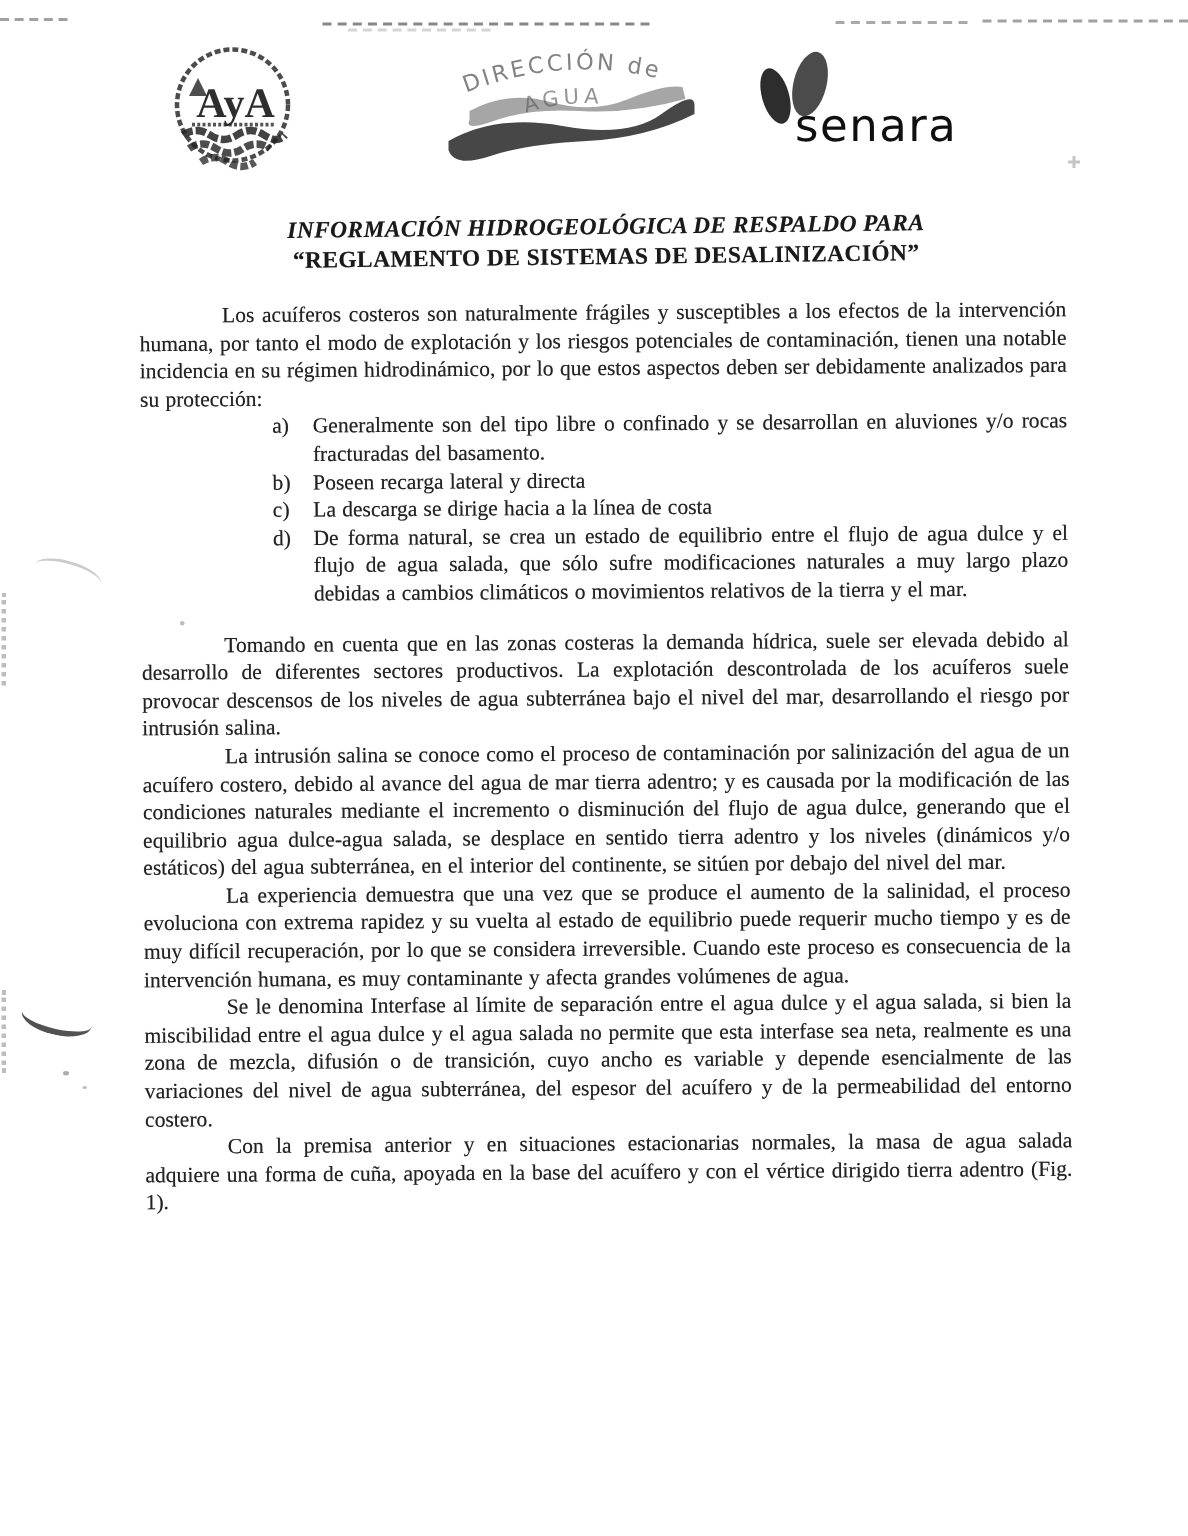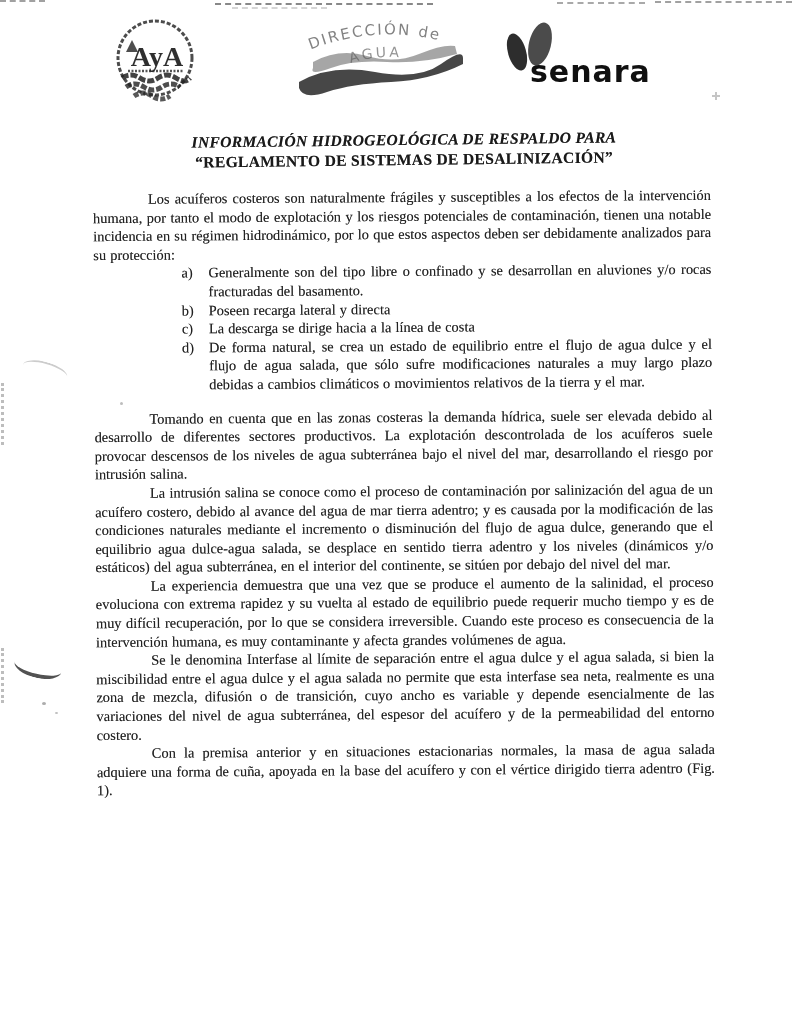--- a/index.html
+++ b/index.html
@@ -12,28 +12,29 @@
     height: 1024px;
     position: relative;
     overflow: hidden;
     font-family: "Liberation Serif", serif;
     color: #1f1f1f;
   }
   .page {
     position: absolute;
     inset: 0;
     background: #ffffff;
+    margin-top: 12px;
   }
 
   
   .logo-header { position: absolute; left: 0; top: 0; width: 792px; height: 120px; }
   .logo { position: absolute; }
   .logo-aya   { left: 108px; top: 16px; width: 95px;  height: 95px; }
   .logo-da    { left: 291px; top: 6px;  width: 180px; height: 98px; }
-  .logo-senara{ left: 500px; top: 16px; width: 155px; height: 80px; font-weight: bold; }
+  .logo-senara{ left: 500px; top: 16px; width: 155px; height: 80px; }
 
   
   .doc-title {
     position: absolute;
     left: 95px;
     right: 79px;
     top: 131px;
     text-align: center;
     font-weight: bold;
     font-size: 15.6px;

